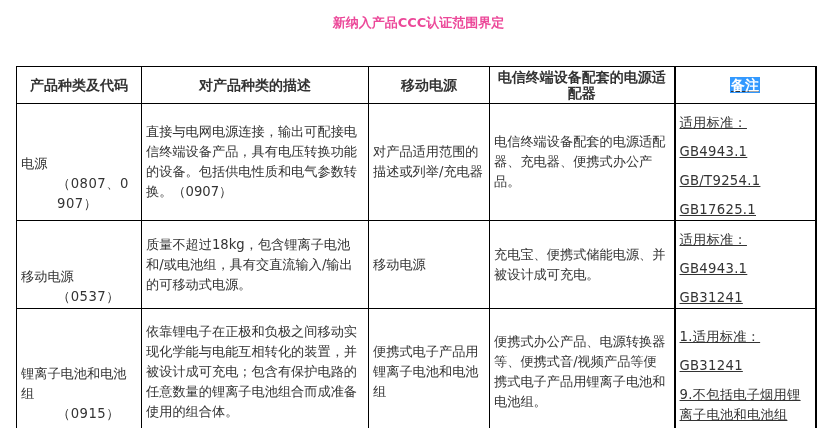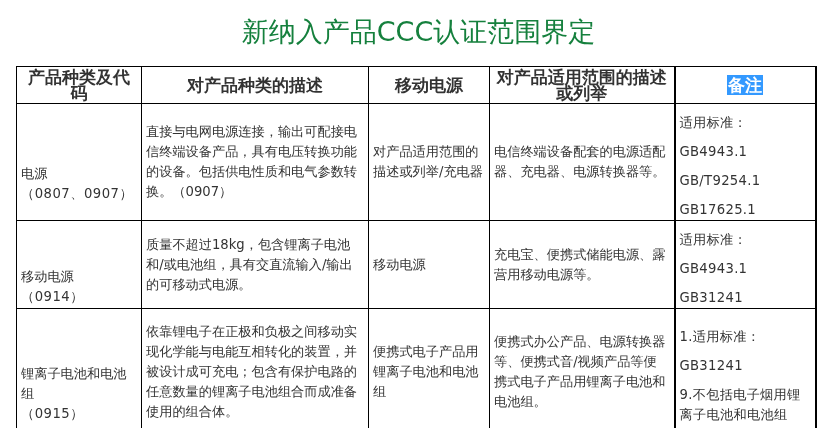--- a/index.html
+++ b/index.html
@@ -2,43 +2,43 @@
 <html><head>
   <meta charset="utf-8">
   <style>
     html, body { margin: 0; padding: 0; background: #ffffff; }
     body {
       width: 837px; height: 428px; position: relative; overflow: hidden;
       font-family: "DejaVu Sans", sans-serif; color: #333333;
     }
     .title {
       position: absolute; left: 0; top: 14px; width: 837px; text-align: center;
-      font-size: 27px; color: #15803d; letter-spacing: 0px;
+      font-size: 13px; color: #ec4899; letter-spacing: 0px; font-weight: bold;
     }
     table.ccc {
       position: absolute; left: 16px; top: 66px;
       border-collapse: collapse; table-layout: fixed;
       font-size: 13.2px; line-height: 20px;
     }
     table.ccc td, table.ccc th {
       border: 1px solid #000000; vertical-align: middle; padding: 0 4px;
       text-align: left; word-break: break-all;
     }
     table.ccc th {
-      font-weight: bold; text-align: center; font-size: 17px; line-height: 16px;
+      font-weight: bold; text-align: center; font-size: 14px; line-height: 16px;
       height: 36px;
     }
-    table.ccc .c5 { border-left: 2px solid #000; border-right: 2px solid #000; }
+    table.ccc .c5 { border-left: 2px solid #000; border-right: 2px solid #000; text-decoration: underline; }
     table.ccc tr.last td { border-bottom: 2px solid #000; }
     .note-highlight { background: #3399ff; color: #ffffff; padding: 0 1px; }
     .r1 td { height: 84px; }
     .r2 td { height: 83px; }
     .r3 td { height: 125px; }
     .cell-text { display: block; margin-top: 44px; }
-    .code { display: block; letter-spacing: 0.5px; }
+    .code { display: block; letter-spacing: 0.5px; margin-left: 36px; }
     .std { display: block; letter-spacing: 0.3px; margin-top: 9px; }
     .justify { text-align: justify; }
   </style>
 </head>
 <body>
 
 <div class="title">新纳入产品CCC认证范围界定</div>
 
 <table class="ccc">
   <colgroup>
@@ -46,50 +46,50 @@
     <col style="width:227px">
     <col style="width:121px">
     <col style="width:185px">
     <col style="width:141px">
   </colgroup>
   <thead>
     <tr>
       <th>产品种类及代码</th>
       <th>对产品种类的描述</th>
       <th>移动电源</th>
-      <th>对产品适用范围的描述或列举</th>
+      <th>电信终端设备配套的电源适配器</th>
       <th class="c5">
         <span class="note-highlight">备注</span>
       </th>
     </tr>
   </thead>
   <tbody>
     <tr class="r1">
       <td>
         <span class="cell-text">电源</span>
         <span class="code">（0807、0907）</span>
       </td>
       <td class="justify">直接与电网电源连接，输出可配接电信终端设备产品，具有电压转换功能的设备。包括供电性质和电气参数转换。（0907）</td>
       <td class="justify">对产品适用范围的描述或列举/充电器</td>
-      <td class="justify">电信终端设备配套的电源适配器、充电器、电源转换器等。</td>
+      <td class="justify">电信终端设备配套的电源适配器、充电器、便携式办公产品。</td>
       <td class="c5">
         <span class="std">适用标准：</span>
         <span class="std">GB4943.1</span>
         <span class="std">GB/T9254.1</span>
         <span class="std">GB17625.1</span>
       </td>
     </tr>
     <tr class="r2">
       <td>
         <span class="cell-text">移动电源</span>
-        <span class="code">（0914）</span>
+        <span class="code">（0537）</span>
       </td>
       <td class="justify">质量不超过18kg，包含锂离子电池和/或电池组，具有交直流输入/输出的可移动式电源。</td>
       <td>移动电源</td>
-      <td class="justify">充电宝、便携式储能电源、露营用移动电源等。</td>
+      <td class="justify">充电宝、便携式储能电源、并被设计成可充电。</td>
       <td class="c5">
         <span class="std">适用标准：</span>
         <span class="std">GB4943.1</span>
         <span class="std">GB31241</span>
       </td>
     </tr>
     <tr class="r3 last">
       <td>
         <span class="cell-text">锂离子电池和电池组</span>
         <span class="code">（0915）</span>

